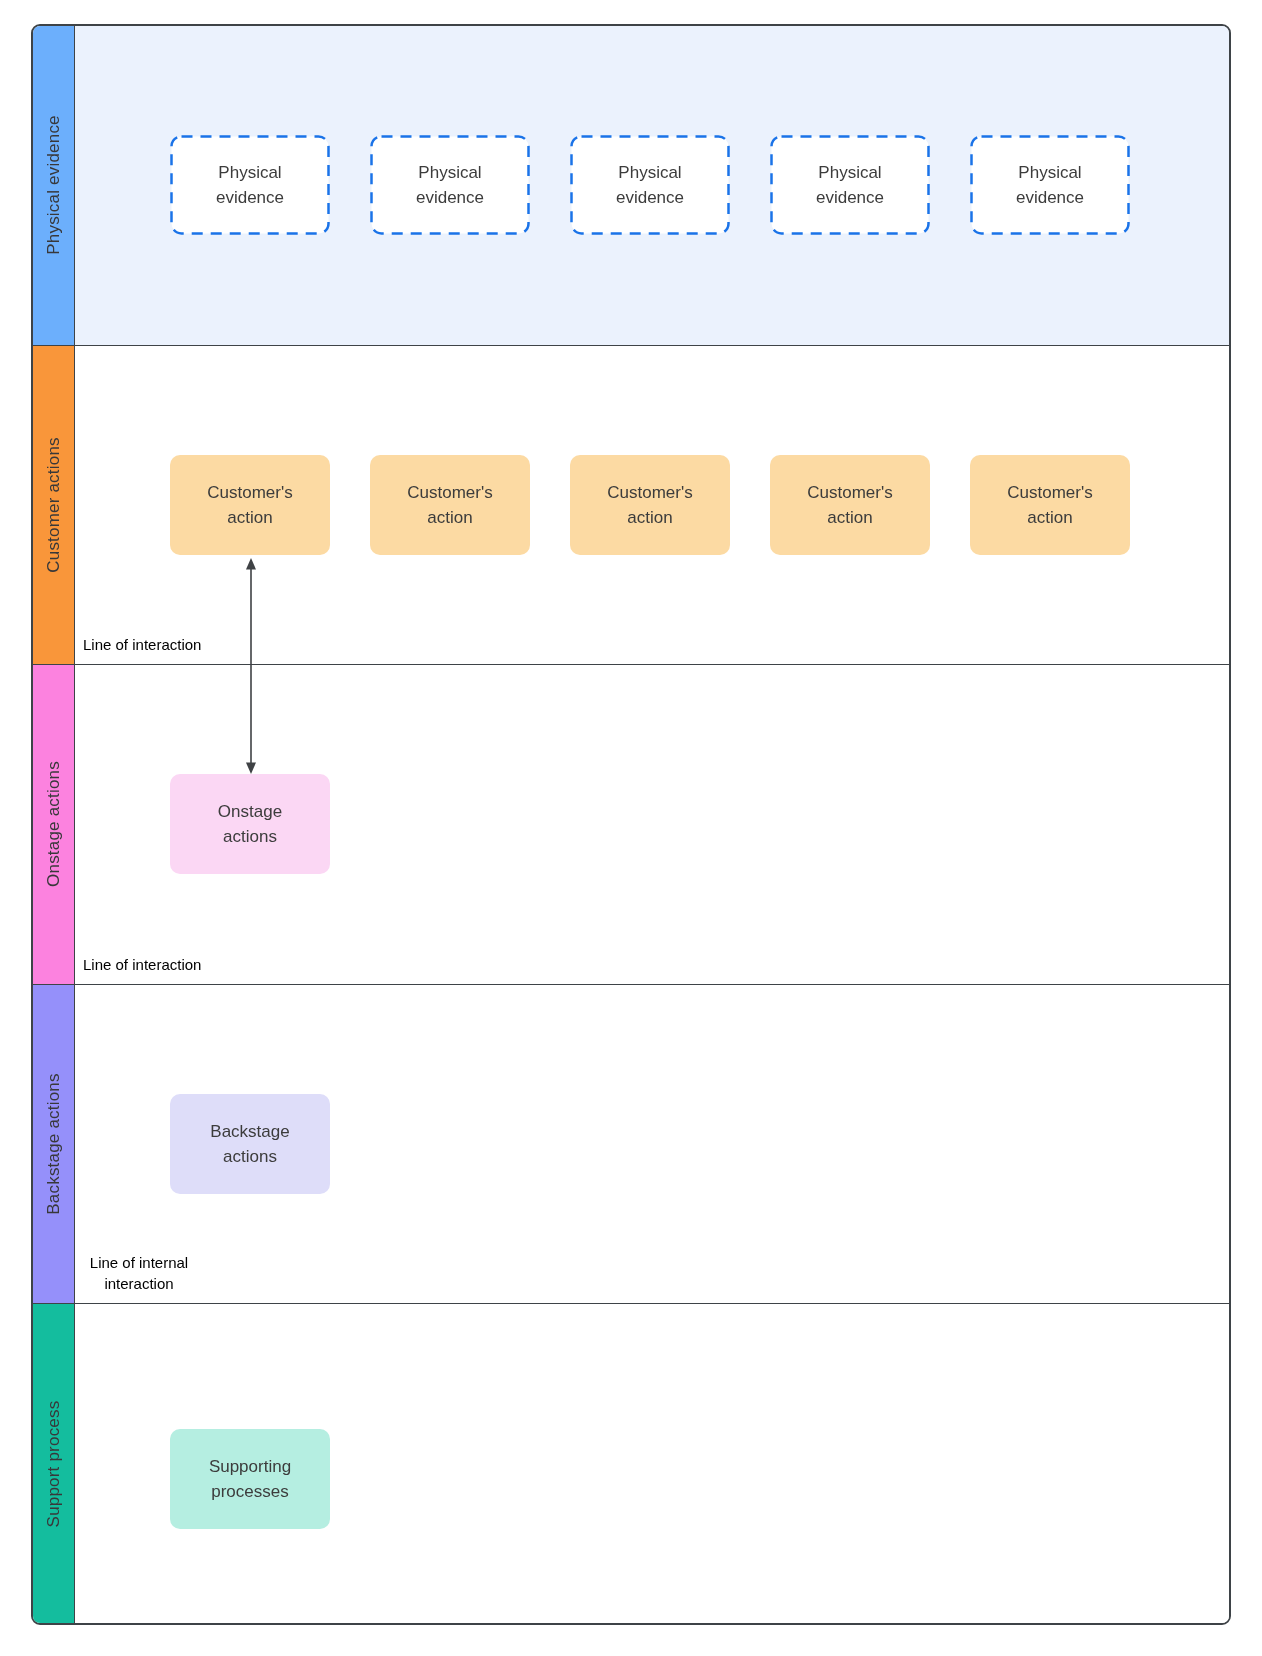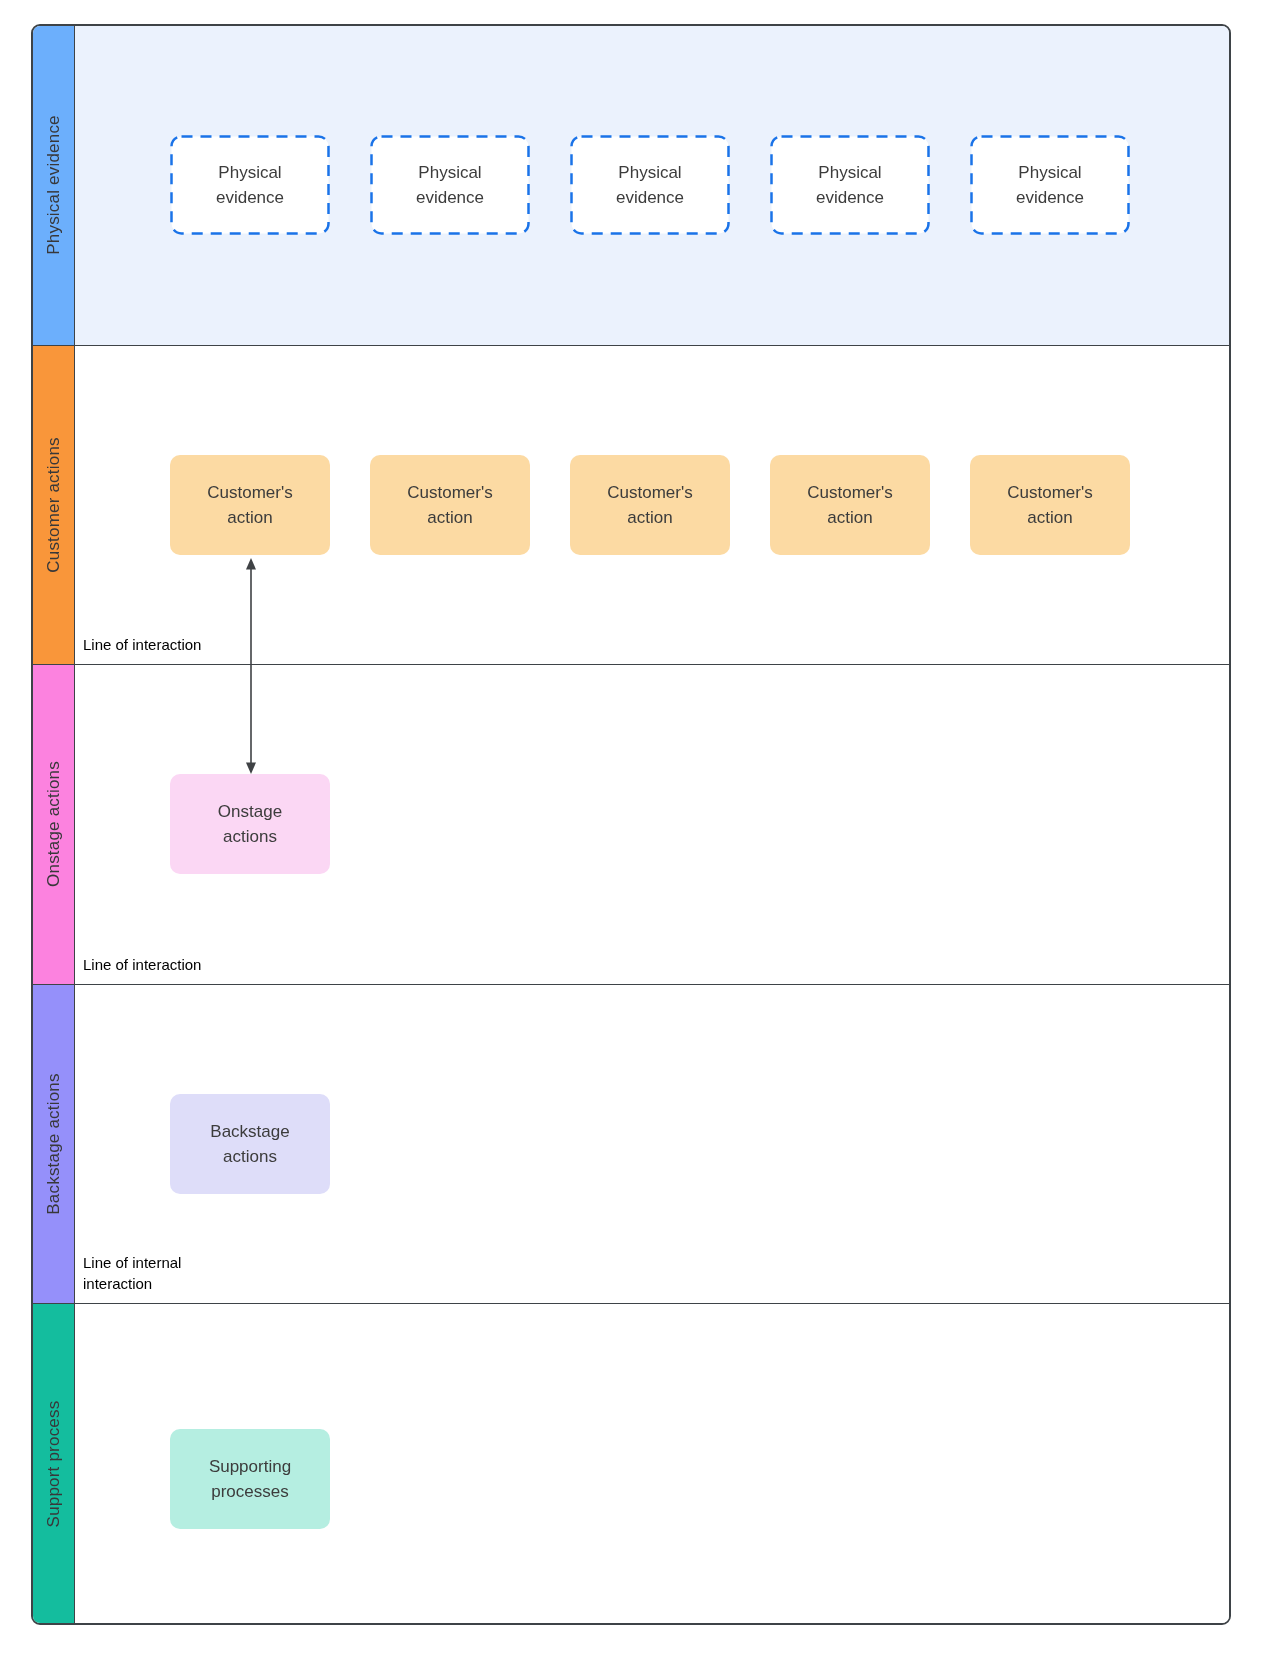--- a/index.html
+++ b/index.html
@@ -41,21 +41,21 @@
     font-size:17px; line-height:25px; color:#3c3c3c;
     max-width:122px;
   }
   .dash-border { position:absolute; left:0; top:0; width:160px; height:100px; z-index:1; }
   .dash-border rect { stroke-width:2.5; stroke-dasharray:11 8; }
   .boundary-label {
     position:absolute; left:8px; bottom:9px;
     font-size:15px; line-height:21px; color:#000000;
     white-space:nowrap;
   }
-  .boundary-label.narrow { white-space:normal; width:112px; }
+  .boundary-label.narrow { white-space:normal; width:112px;text-align:center; }
   .connector { position:absolute; z-index:5; }
   .connector line { stroke-width:1.6; }
 </style>
 </head>
 <body>
 
 <div class="frame">
 
   <section class="lane">
     <div class="sidebar" style="background-color: rgb(108, 175, 252);">

